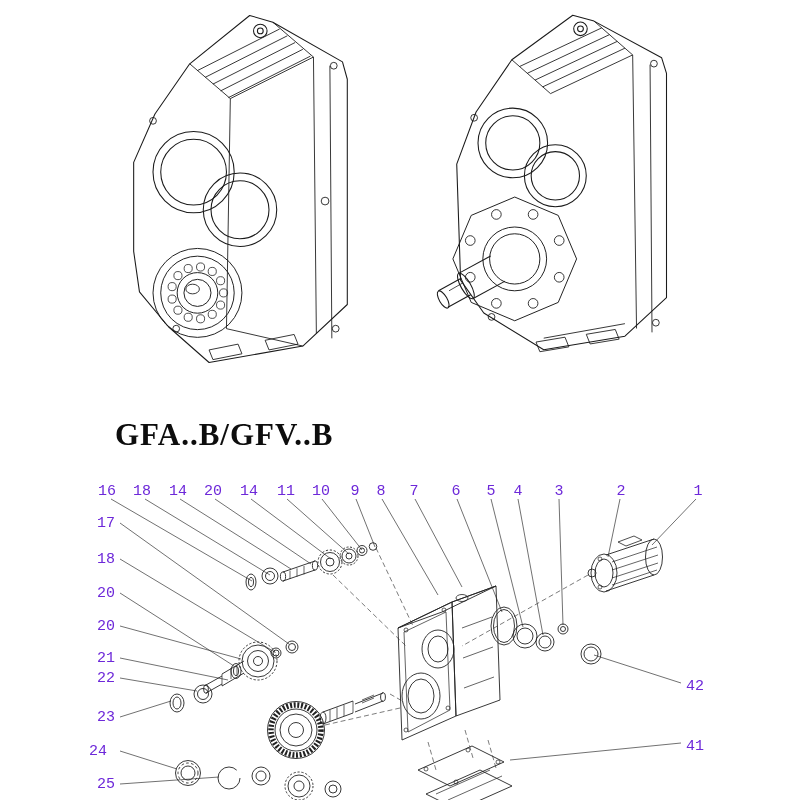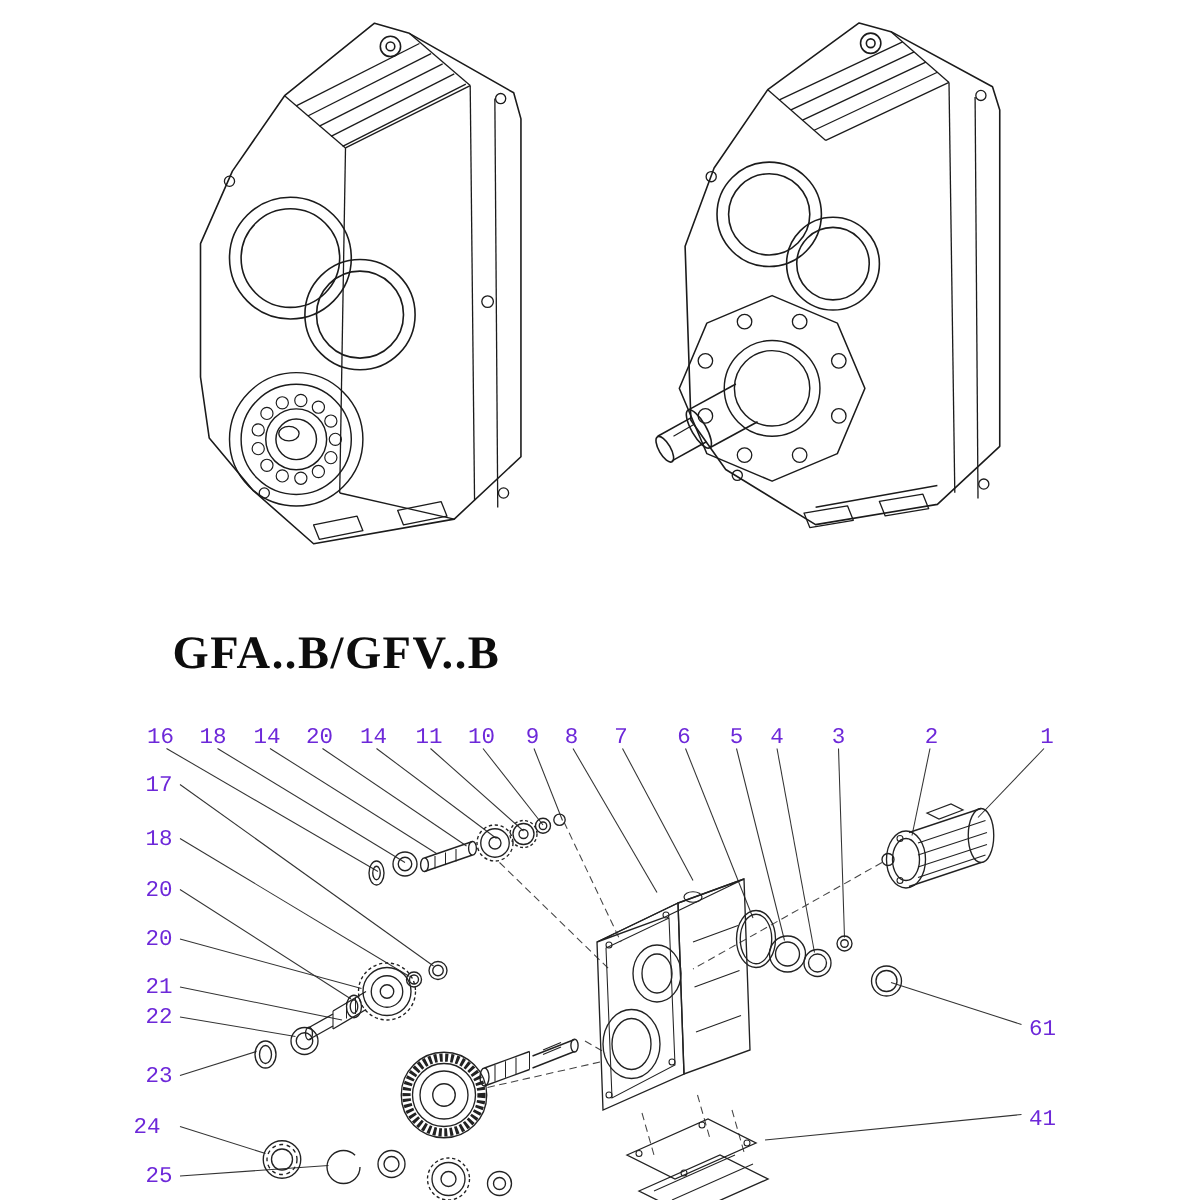--- a/index.html
+++ b/index.html
@@ -355,16 +355,16 @@
   <div class="pn" style="left:106px;top:515px">17</div>
   <div class="pn" style="left:106px;top:551px">18</div>
   <div class="pn" style="left:106px;top:585px">20</div>
   <div class="pn" style="left:106px;top:618px">20</div>
   <div class="pn" style="left:106px;top:650px">21</div>
   <div class="pn" style="left:106px;top:670px">22</div>
   <div class="pn" style="left:106px;top:709px">23</div>
   <div class="pn" style="left:98px;top:743px">24</div>
   <div class="pn" style="left:106px;top:776px">25</div>
 
-  <div class="pn" style="left:695px;top:678px">61</div>
+  <div class="pn" style="left:695px;top:678px">42</div>
   <div class="pn" style="left:695px;top:738px">41</div>
 
 </div>
 
 </body></html>

